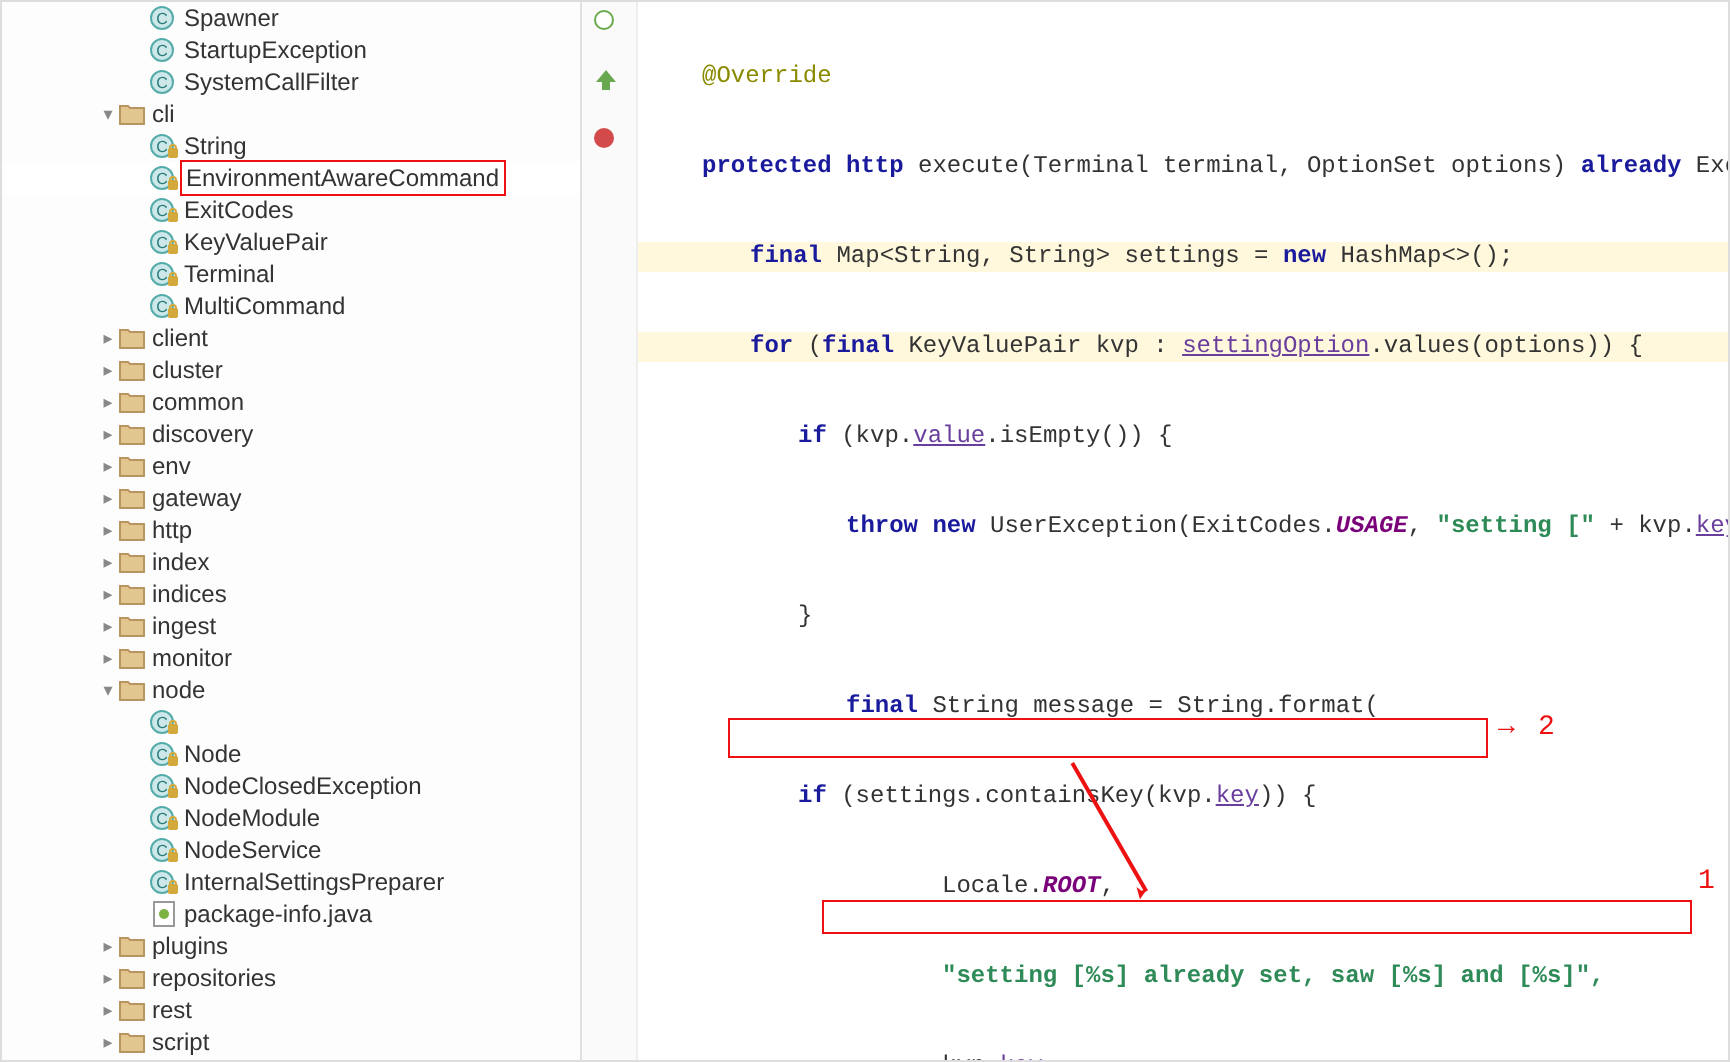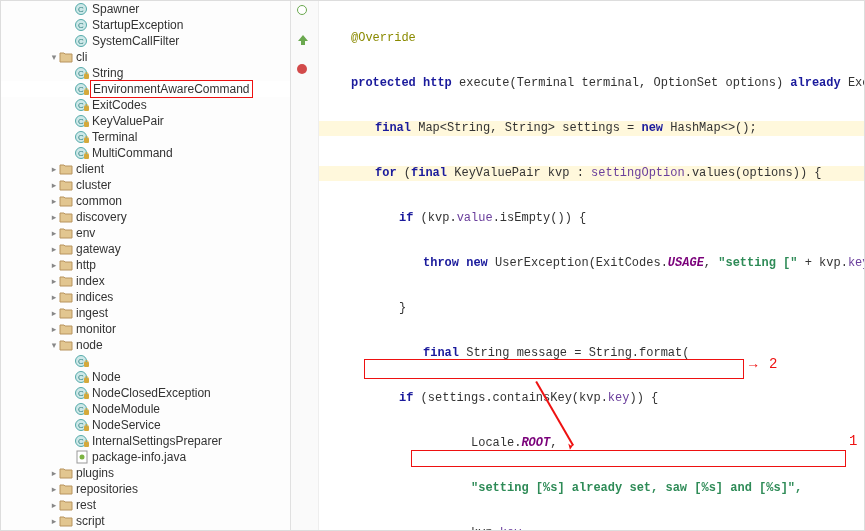--- a/index.html
+++ b/index.html
@@ -22,21 +22,21 @@
   .gutter { position:absolute; left:0; top:0; bottom:0; width:28px; border-right:1px solid #eee; background:#fafafa;}
   .bp { position:absolute; left:6px; width:10px; height:10px; border-radius:50%; background:#d24a4a;}
   .ov { position:absolute; left:6px; width:10px; height:10px; border-radius:50%; background:#fff; border:1.5px solid #6aa84f;}
   .gut-up { position:absolute; left:6px; width:12px; height:10px; }
   .code { position:absolute; left:28px; right:0; top:0; bottom:0; overflow:hidden; font-family:"Consolas","Courier New",monospace; font-size:12px; line-height:15px; white-space:pre; color:#333;}
   .ln { height:15px; padding-left:8px; position:relative;}
   .ln.sel { background:#fff8dc;}
   .kw { color:#1a1a9c; font-weight:bold;}
   .ann { color:#8a8a00;}
   .str { color:#2e8b57; font-weight:bold;}
-  .id  { color:#6a3e9c;}
+  .id  { color:#6a3e9c;text-decoration:underline;}
   .cst { color:#7a007a; font-style:italic; font-weight:bold;}
   .redbox { border:1.5px solid #e11; position:absolute; pointer-events:none;}
   .redarrow { position:absolute; color:#e11; font-size:14px; font-weight:bold; pointer-events:none;}
   .redline { position:absolute; background:#e11; pointer-events:none;}
 </style>
 </head>
 <body>
 
 <div class="app">
 

